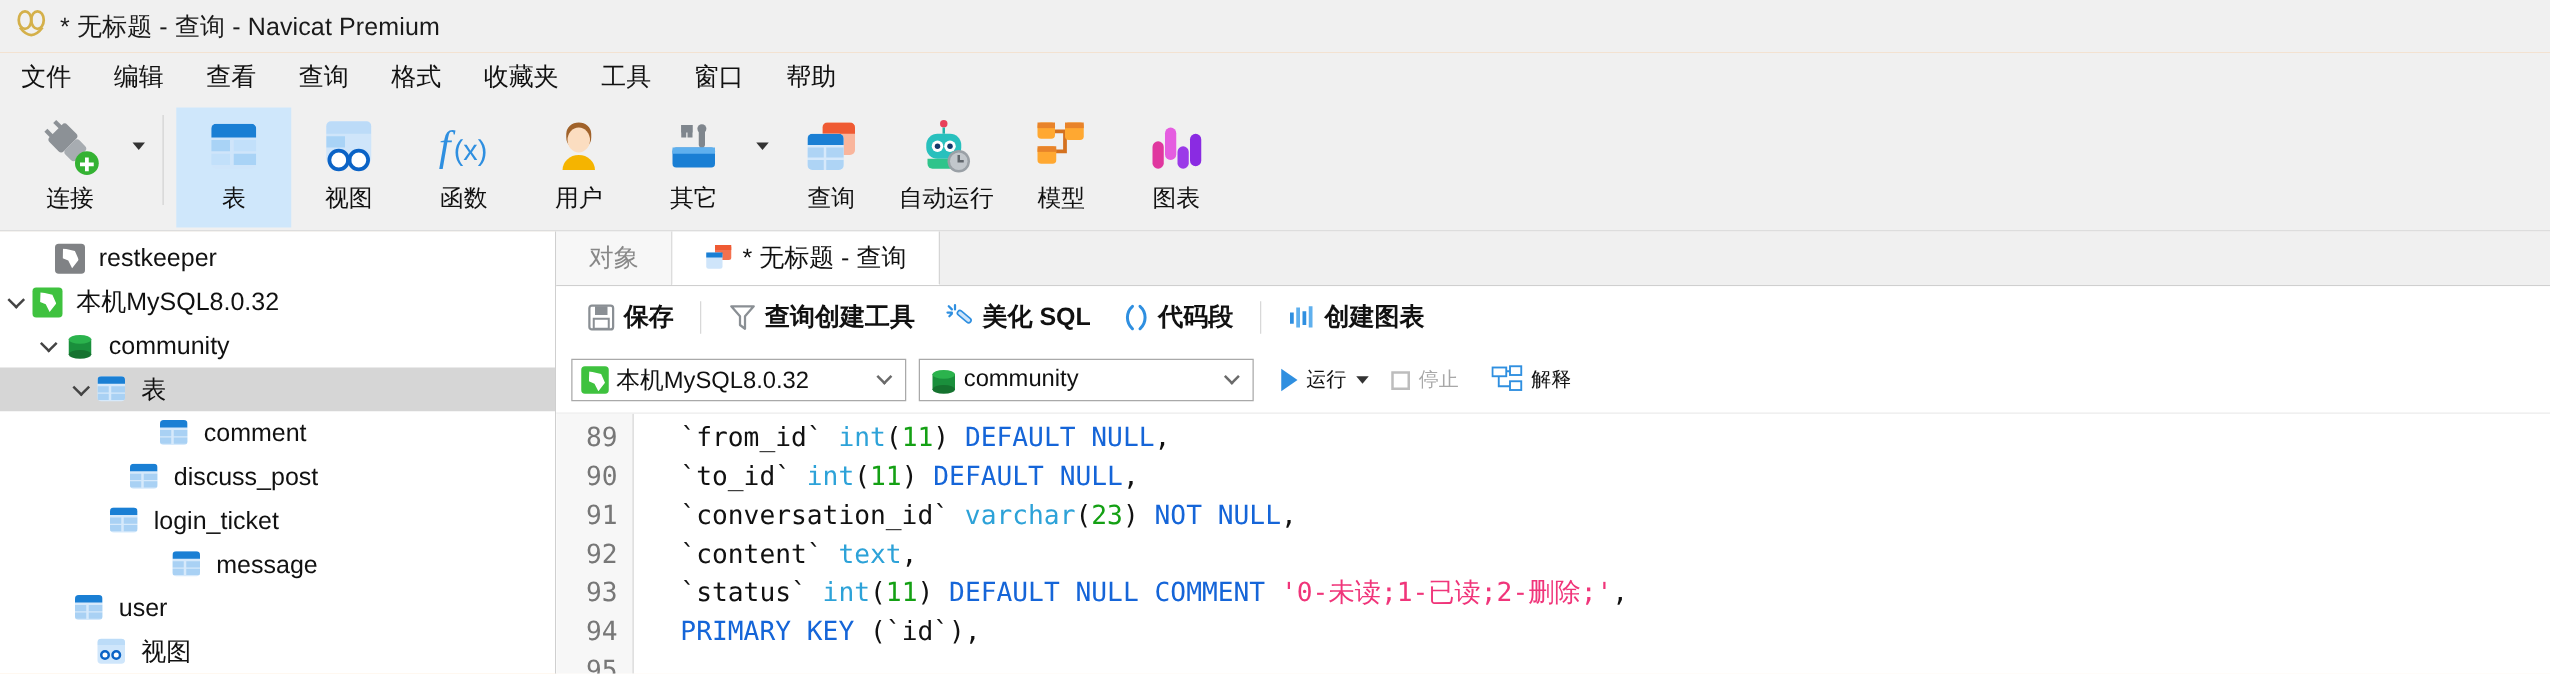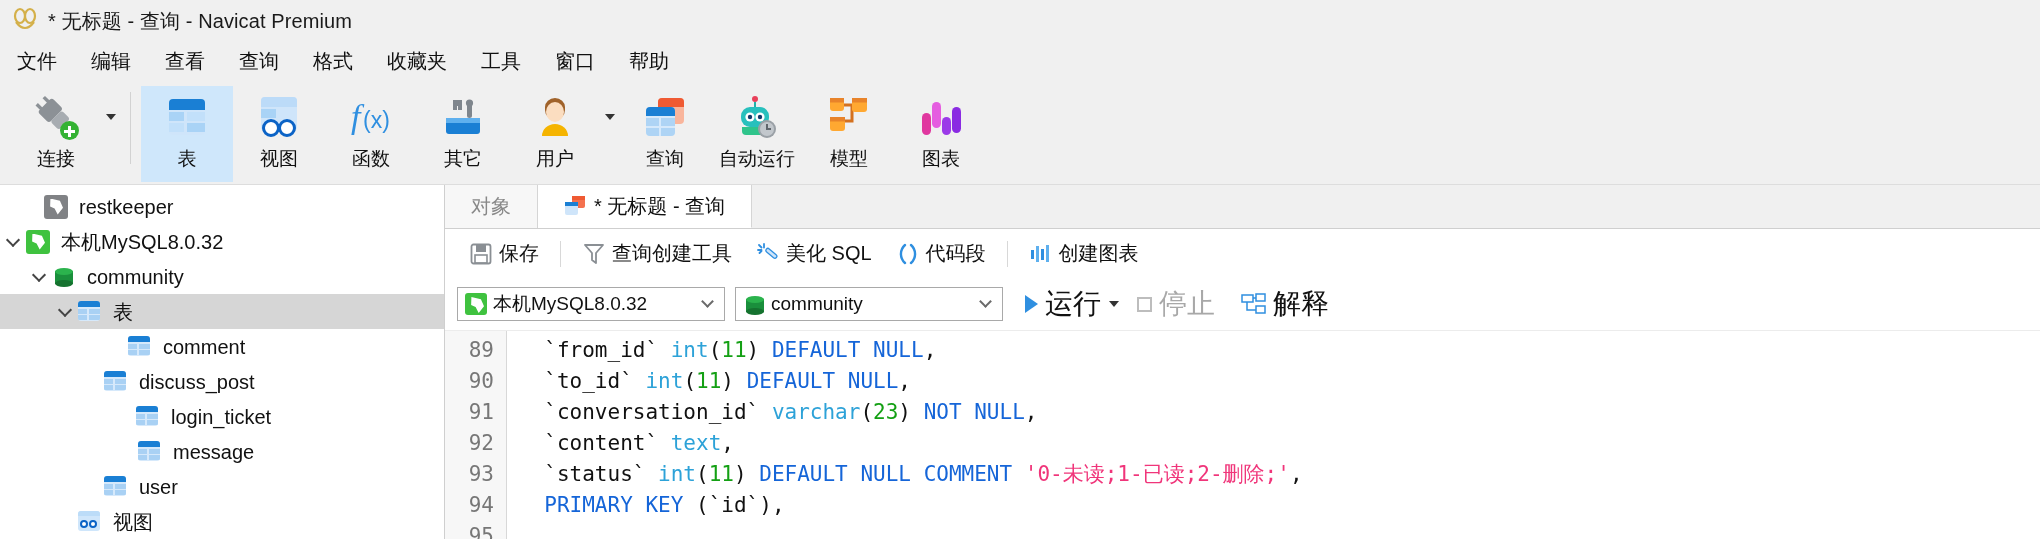--- a/index.html
+++ b/index.html
@@ -94,32 +94,32 @@
 
   
   .right { flex: 1 1 auto; display:flex; flex-direction:column; min-width:0; background:#fff; }
 
   .tabstrip { height: 44px; flex:0 0 44px; background:#f0f0f0; display:flex; align-items:flex-end; border-bottom:1px solid #cfcfcf; }
   .tab { height: 43px; display:flex; align-items:center; padding: 0 26px; font-size:20px; color:#888; background:#f7f7f7; border-right:1px solid #d5d5d5; cursor:default; white-space:nowrap; }
   .tab.active { background:#ffffff; color:#111; border-bottom:1px solid #fff; }
   .tab .tabico{ width:22px;height:22px;margin-right:8px;position:relative; }
 
   .qtoolbar { height:49px; flex:0 0 49px; background:#fff; display:flex; align-items:center; padding-left:12px; gap:0px; }
-  .qbtn { display:flex; align-items:center; font-size:20px; color:#111; padding: 4px 12px; cursor:default; white-space:nowrap; }
+  .qbtn { display:flex; align-items:center; font-size:20px; color:#111; padding: 4px 12px; cursor:default; white-space:nowrap;font-weight:bold; }
   .qbtn .gi { width:24px;height:24px;margin-right:6px;position:relative;flex:0 0 24px; }
   .qsep { width:1px;height:26px;background:#d8d8d8;margin:0 9px; }
 
   .qbar2 { height:52px; flex:0 0 52px; background:#fff; display:flex; align-items:center; padding-left:12px; }
   .combo { height:34px; border:1px solid #a9a9a9; background:#fff; display:flex; align-items:center; padding:0 6px 0 7px; font-size:19px; color:#111; margin-right:10px; white-space:nowrap; }
   .combo .cico{ width:22px;height:22px;margin-right:6px;position:relative;flex:0 0 22px; }
   .combo .ctext{ flex:1 1 auto; }
   .combo .cchev{ width:9px;height:9px;border-right:2px solid #6a6a6a;border-bottom:2px solid #6a6a6a;transform:rotate(45deg);margin:-5px 6px 0 10px;flex:0 0 9px; }
   .combo.conn{ width:268px; }
   .combo.db{ width:268px; }
-  .runbtn{ display:flex;align-items:center;font-size:28px;color:#111;padding:0 6px;cursor:default;white-space:nowrap;margin-left:6px; }
+  .runbtn{ display:flex;align-items:center;font-size:16px;color:#111;padding:0 6px;cursor:default;white-space:nowrap;margin-left:6px; }
   .runbtn.dis{ color:#a8a8a8; }
   .tri{ width:0;height:0;border-top:9px solid transparent;border-bottom:9px solid transparent;border-left:13px solid #2f8fe0;margin-right:7px; }
   .stopsq{ width:15px;height:15px;border:2px solid #bdbdbd;margin-right:7px; }
   .runcaret{ width:0;height:0;border-left:5px solid transparent;border-right:5px solid transparent;border-top:6px solid #333;margin-left:8px; }
 
   
   .editor { flex:1 1 auto; display:flex; min-height:0; background:#fff; overflow:hidden; border-top:1px solid #ececec; }
   .gutter { width: 62px; flex:0 0 62px; background:#f7f7f7; border-right:1px solid #d8d8d8; padding-top:4px; text-align:right; }
   .gnum { height:31px; line-height:31px; font-family:"DejaVu Sans Mono","Liberation Mono",monospace; font-size:21px; color:#777; padding-right:12px; }
   .code { flex:1 1 auto; padding: 4px 0 0 12px; overflow:hidden; }
@@ -217,40 +217,40 @@
           <text x="3" y="34" font-family="Liberation Serif, serif" font-style="italic" font-size="34" fill="#2f8fe0">f</text>
           <text x="15" y="34" font-family="Liberation Sans, sans-serif" font-size="23" fill="#2f8fe0">(x)</text>
         </svg>
       </div>
       <div class="tb-lbl">函数</div>
     </div>
 
     <div class="tb-btn">
       <div class="tb-ico">
         <svg width="46" height="46" viewBox="0 0 46 46">
+          <path d="M13 13 a10 9 0 0 1 20 0 v3 a10 10 0 0 1 -20 0 z" fill="#a0622a"></path>
+          <ellipse cx="23" cy="18" rx="9" ry="10" fill="#fbddc0"></ellipse>
+          <path d="M10 42 a13 12 0 0 1 26 0 z" fill="#f5b400"></path>
+        </svg>
+      </div>
+      <div class="tb-lbl">用户</div>
+    </div>
+
+    <div class="tb-btn">
+      <div class="tb-ico">
+        <svg width="46" height="46" viewBox="0 0 46 46">
           <path d="M15 6 v10 M20 6 v10" stroke="#7f868d" stroke-width="4" fill="none"></path>
           <path d="M13 6 h9 v6 h-9 z" fill="#7f868d"></path>
           <rect x="27" y="6" width="5" height="18" rx="2.5" fill="#7f868d"></rect>
           <circle cx="29.5" cy="9" r="3.6" fill="#7f868d"></circle>
           <rect x="6" y="24" width="34" height="16" rx="3" fill="#1a7fd4"></rect>
           <rect x="6" y="24" width="34" height="5" fill="#5fb0ee"></rect>
         </svg>
       </div>
       <div class="tb-lbl">其它</div>
-    </div>
-
-    <div class="tb-btn">
-      <div class="tb-ico">
-        <svg width="46" height="46" viewBox="0 0 46 46">
-          <path d="M13 13 a10 9 0 0 1 20 0 v3 a10 10 0 0 1 -20 0 z" fill="#a0622a"></path>
-          <ellipse cx="23" cy="18" rx="9" ry="10" fill="#fbddc0"></ellipse>
-          <path d="M10 42 a13 12 0 0 1 26 0 z" fill="#f5b400"></path>
-        </svg>
-      </div>
-      <div class="tb-lbl">用户</div>
     </div>
     <div class="tb-caret">
         <div class="caret-dn"></div>
       </div>
 
     <div class="tb-btn">
       <div class="tb-ico">
         <div style="position:absolute;left:16px;top:4px;width:26px;height:26px;border-radius:4px;background:#f9b59c;overflow:hidden;">
           <div style="position:absolute;left:0;top:0;width:100%;height:9px;background:#ef5a33;"></div>
         </div>
@@ -386,21 +386,21 @@
               <div class="h"></div>
             <div class="c" style="left:0;top:8px;width:9px;height:5px;"></div>
             <div class="c" style="left:11px;top:8px;width:11px;height:5px;"></div>
             <div class="c" style="left:0;top:14px;width:9px;height:5px;"></div>
             <div class="c" style="left:11px;top:14px;width:11px;height:5px;"></div>
           </div>
         </div>
         <div class="tlabel">discuss_post</div>
       </div>
 
-      <div class="tree-row" style="padding-left:110px;">
+      <div class="tree-row" style="padding-left:62px;">
         <div class="tw"></div>
         <div class="tico">
           <div class="tbl-sm">
               <div class="h"></div>
             <div class="c" style="left:0;top:8px;width:9px;height:5px;"></div>
             <div class="c" style="left:11px;top:8px;width:11px;height:5px;"></div>
             <div class="c" style="left:0;top:14px;width:9px;height:5px;"></div>
             <div class="c" style="left:11px;top:14px;width:11px;height:5px;"></div>
           </div>
         </div>
@@ -414,21 +414,21 @@
               <div class="h"></div>
             <div class="c" style="left:0;top:8px;width:9px;height:5px;"></div>
             <div class="c" style="left:11px;top:8px;width:11px;height:5px;"></div>
             <div class="c" style="left:0;top:14px;width:9px;height:5px;"></div>
             <div class="c" style="left:11px;top:14px;width:11px;height:5px;"></div>
           </div>
         </div>
         <div class="tlabel">message</div>
       </div>
 
-      <div class="tree-row" style="padding-left:78px;">
+      <div class="tree-row" style="padding-left:34px;">
         <div class="tw"></div>
         <div class="tico">
           <div class="tbl-sm">
               <div class="h"></div>
             <div class="c" style="left:0;top:8px;width:9px;height:5px;"></div>
             <div class="c" style="left:11px;top:8px;width:11px;height:5px;"></div>
             <div class="c" style="left:0;top:14px;width:9px;height:5px;"></div>
             <div class="c" style="left:11px;top:14px;width:11px;height:5px;"></div>
           </div>
         </div>

